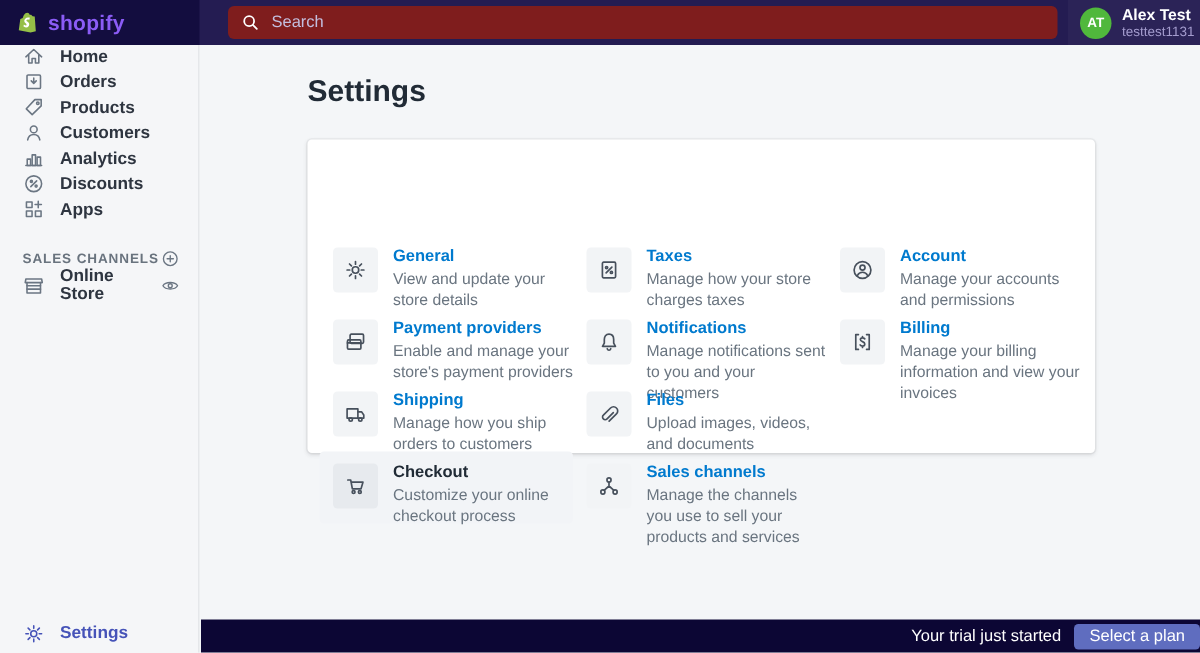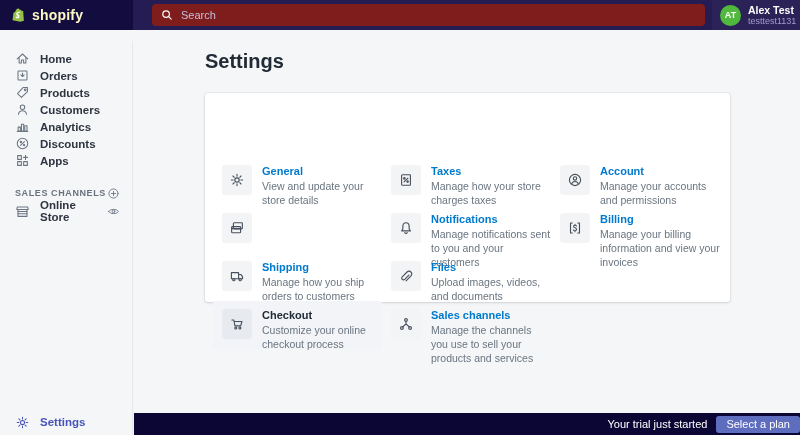--- a/index.html
+++ b/index.html
@@ -2,31 +2,31 @@
 <html><head>
 <meta charset="utf-8">
 <style>
   * { margin:0; padding:0; box-sizing:border-box; }
   html,body { width:800px; height:435px; }
   body { font-family:"Liberation Sans", sans-serif; background:#f4f6f8; position:relative; overflow:hidden; }
 
   
   .topbar { position:absolute; top:0; left:0; width:800px; height:30px; background:#241c52; display:flex; z-index:5; }
   .logo { width:133px; height:30px; background:#130d3f; display:flex; align-items:center; padding-left:11px; gap:5px; cursor:pointer; }
-  .logo-text { color:#fef9c3; font-weight:bold; font-size:14px; letter-spacing:0.2px; }
+  .logo-text { color:#8b5cf6; font-weight:bold; font-size:14px; letter-spacing:0.2px; }
   .search-area { flex:1; display:flex; align-items:center; padding-left:19px; }
   .search-input { width:553px; height:22px; background:#7f1d1d; border-radius:4px; display:flex; align-items:center; gap:8px; padding:0 9px; cursor:text; }
   .search-placeholder { color:#c3bedd; font-size:11px; }
   .user-menu { position:absolute; right:0; top:0; height:30px; width:88px; background:#2b2357; display:flex; align-items:center; gap:7px; padding-left:8px; cursor:pointer; }
   .avatar { width:21px; height:21px; border-radius:50%; background:#50b83c; color:#fff; font-size:9px; font-weight:bold; display:flex; align-items:center; justify-content:center; flex:none; }
   .user-name { color:#fff; font-size:10.5px; font-weight:bold; line-height:12px; }
   .user-store { color:#a49cce; font-size:9px; line-height:10px; }
 
   
-  .sidebar { position:absolute; top:41px; left:0; width:133px; bottom:0; background:#f5f6f8; border-right:1px solid #e5e7ea; }
+  .sidebar { position:absolute; top:20px; left:0; width:133px; bottom:0; background:#f5f6f8; border-right:1px solid #e5e7ea; }
   .nav-list { padding-top:9px; }
   .nav-item { height:17px; display:flex; align-items:center; gap:10px; padding-left:15px; cursor:pointer; }
   .nav-item .ico { width:15px; height:15px; color:#6b7683; flex:none; display:flex; }
   .nav-label { font-size:11.5px; font-weight:600; color:#2e3540; }
   .sales-header { margin-top:16px; height:16px; display:flex; align-items:center; justify-content:space-between; padding:0 12px 0 15px; }
   .sales-title { font-size:9px; font-weight:bold; letter-spacing:0.6px; color:#69737e; }
   .sales-header .ico, .chan-action { width:13px; height:13px; color:#6b7683; display:flex; cursor:pointer; }
   .channel-item { height:20px; display:flex; align-items:center; gap:10px; padding:0 12px 0 15px; cursor:pointer; }
   .channel-item .ico { width:15px; height:15px; color:#6b7683; flex:none; display:flex; }
   .channel-item .nav-label { flex:1; }
@@ -224,20 +224,24 @@
             <div class="cell">
               <div class="icon-box">
                 <span class="ico">
                   <svg viewBox="0 0 20 20" fill="none" stroke="currentColor" stroke-width="1.4" stroke-linecap="round" stroke-linejoin="round">
                     <rect x="5.5" y="3.5" width="11.2" height="7.6" rx="1"></rect>
                     <rect x="3.3" y="8.3" width="11.2" height="7.6" rx="1"></rect>
                     <path d="M3.3 10.8 H14.5"></path>
                   </svg>
                 </span>
               </div>
+              <div class="cell-text">
+                <div class="cell-title">Payment providers</div>
+                <div class="cell-desc">Enable and manage your store's payment providers</div>
+              </div>
             </div>
             <div class="cell">
               <div class="icon-box">
                 <span class="ico">
                   <svg viewBox="0 0 20 20" fill="none" stroke="currentColor" stroke-width="1.4" stroke-linecap="round" stroke-linejoin="round">
                     <path d="M3 5.8 H12 V13.4 H3 Z"></path>
                     <path d="M12 8.2 H15 L16.9 10.8 V13.4 H12"></path>
                     <circle cx="6" cy="14.6" r="1.4"></circle>
                     <circle cx="14" cy="14.6" r="1.4"></circle>
                   </svg>

